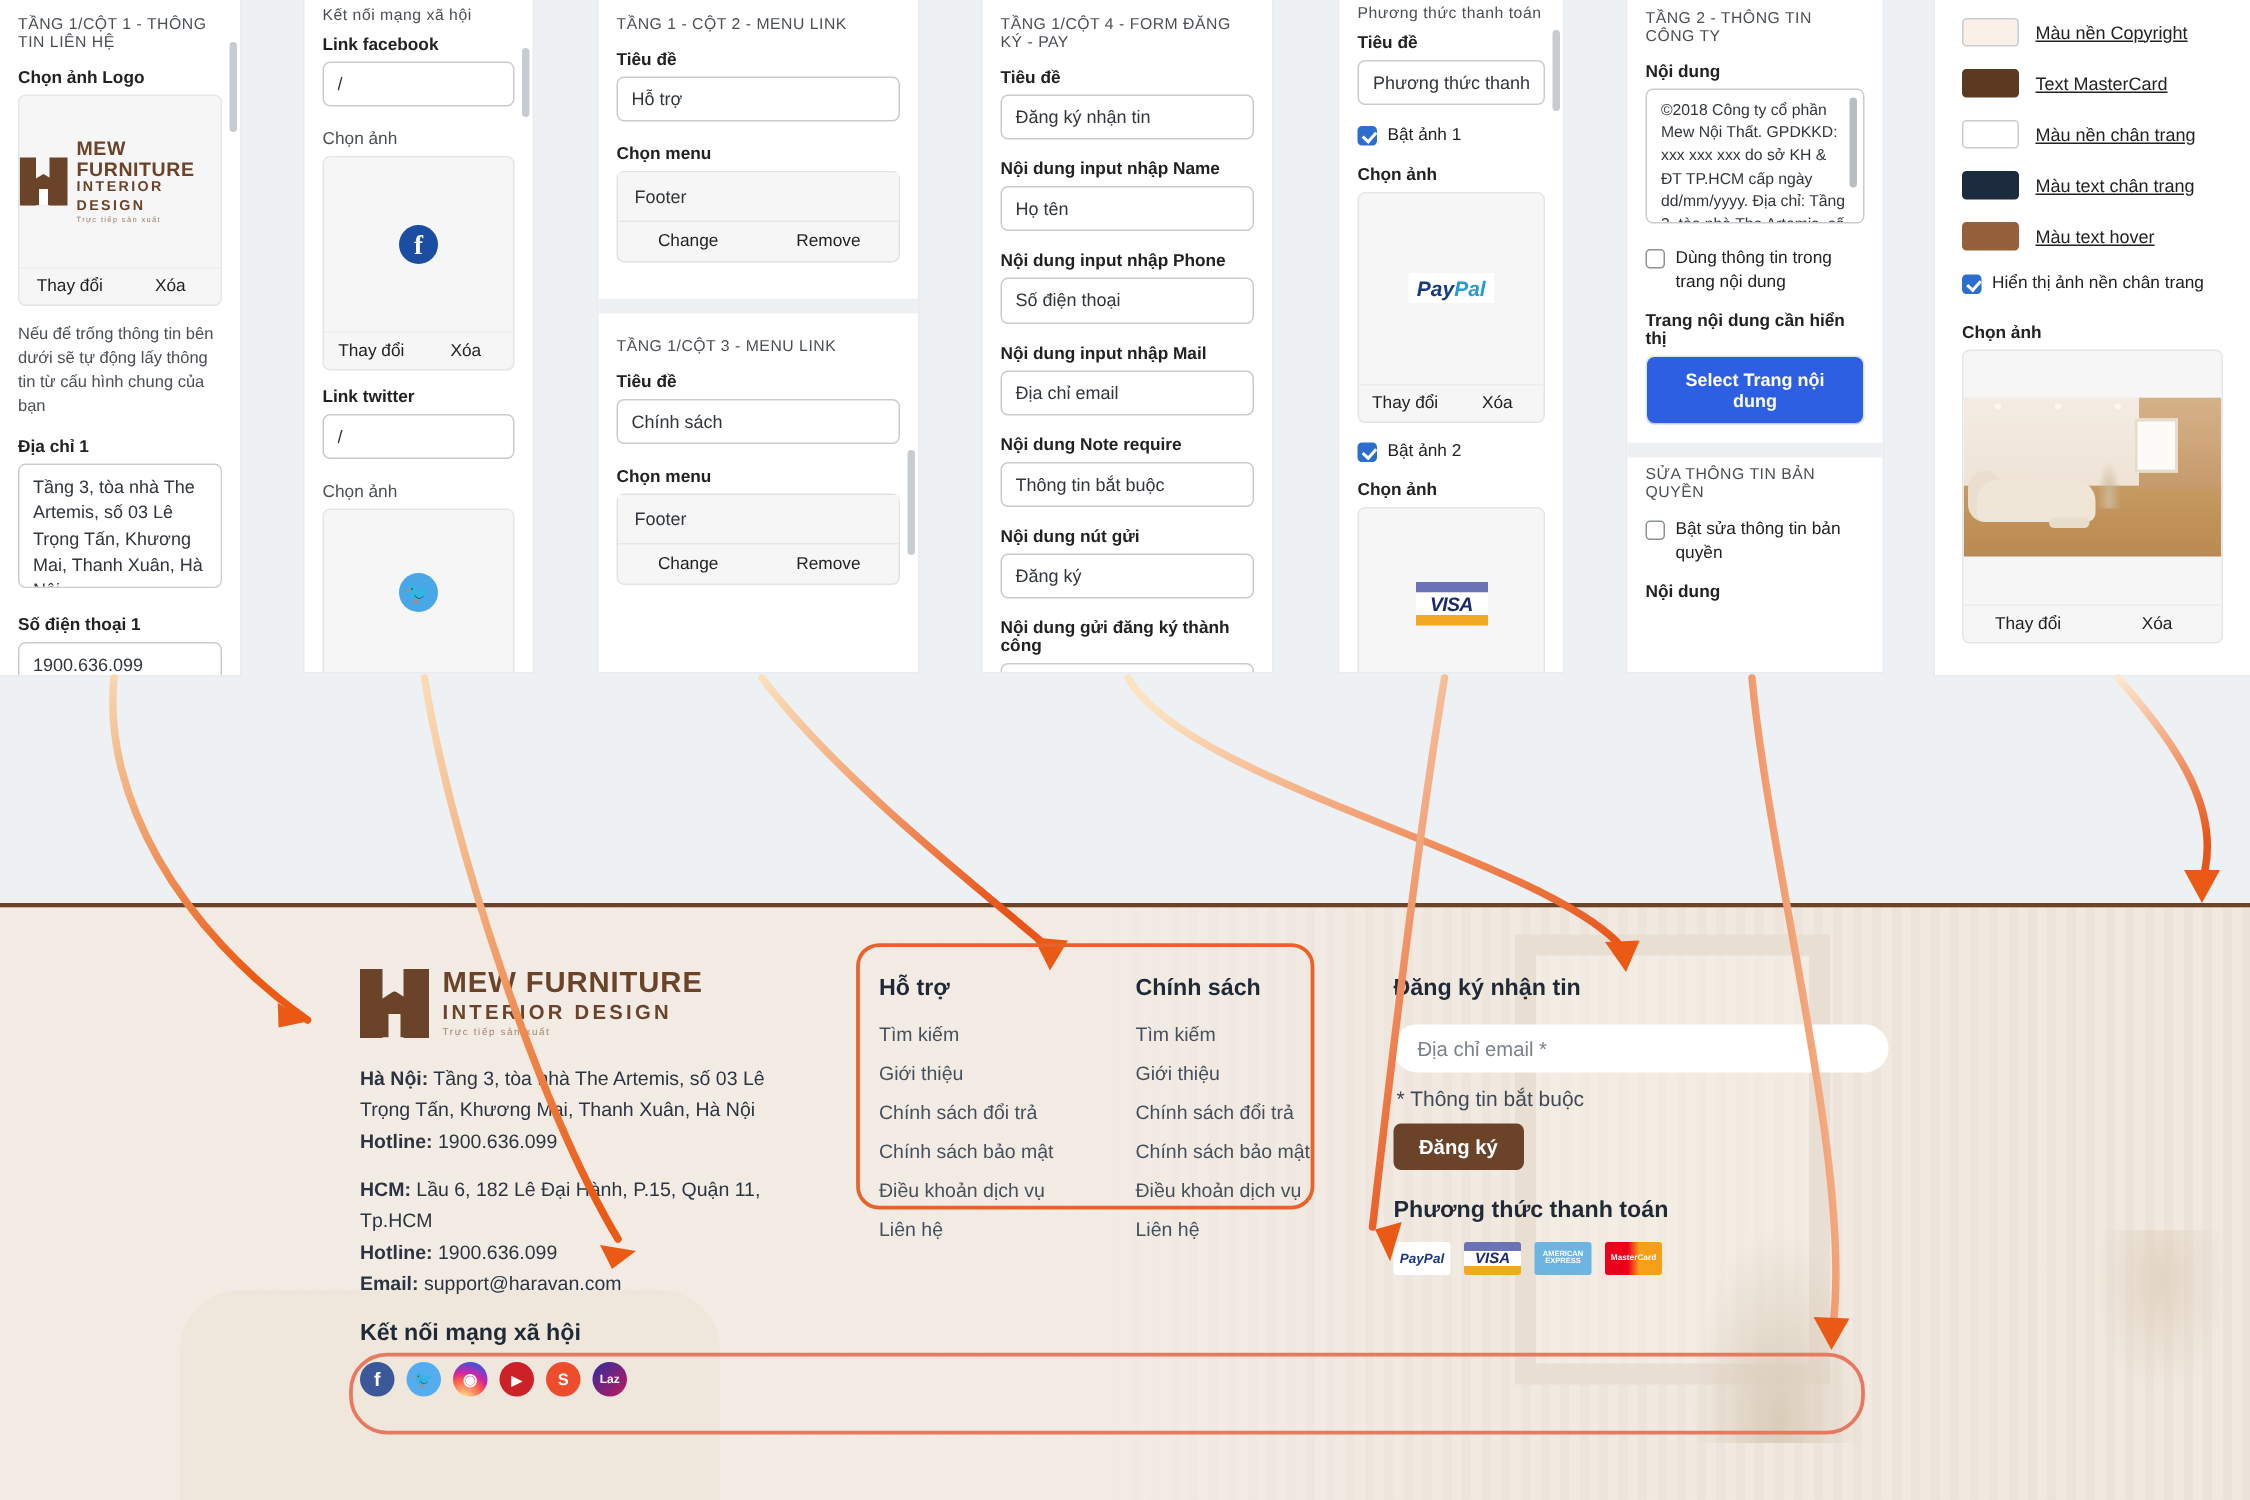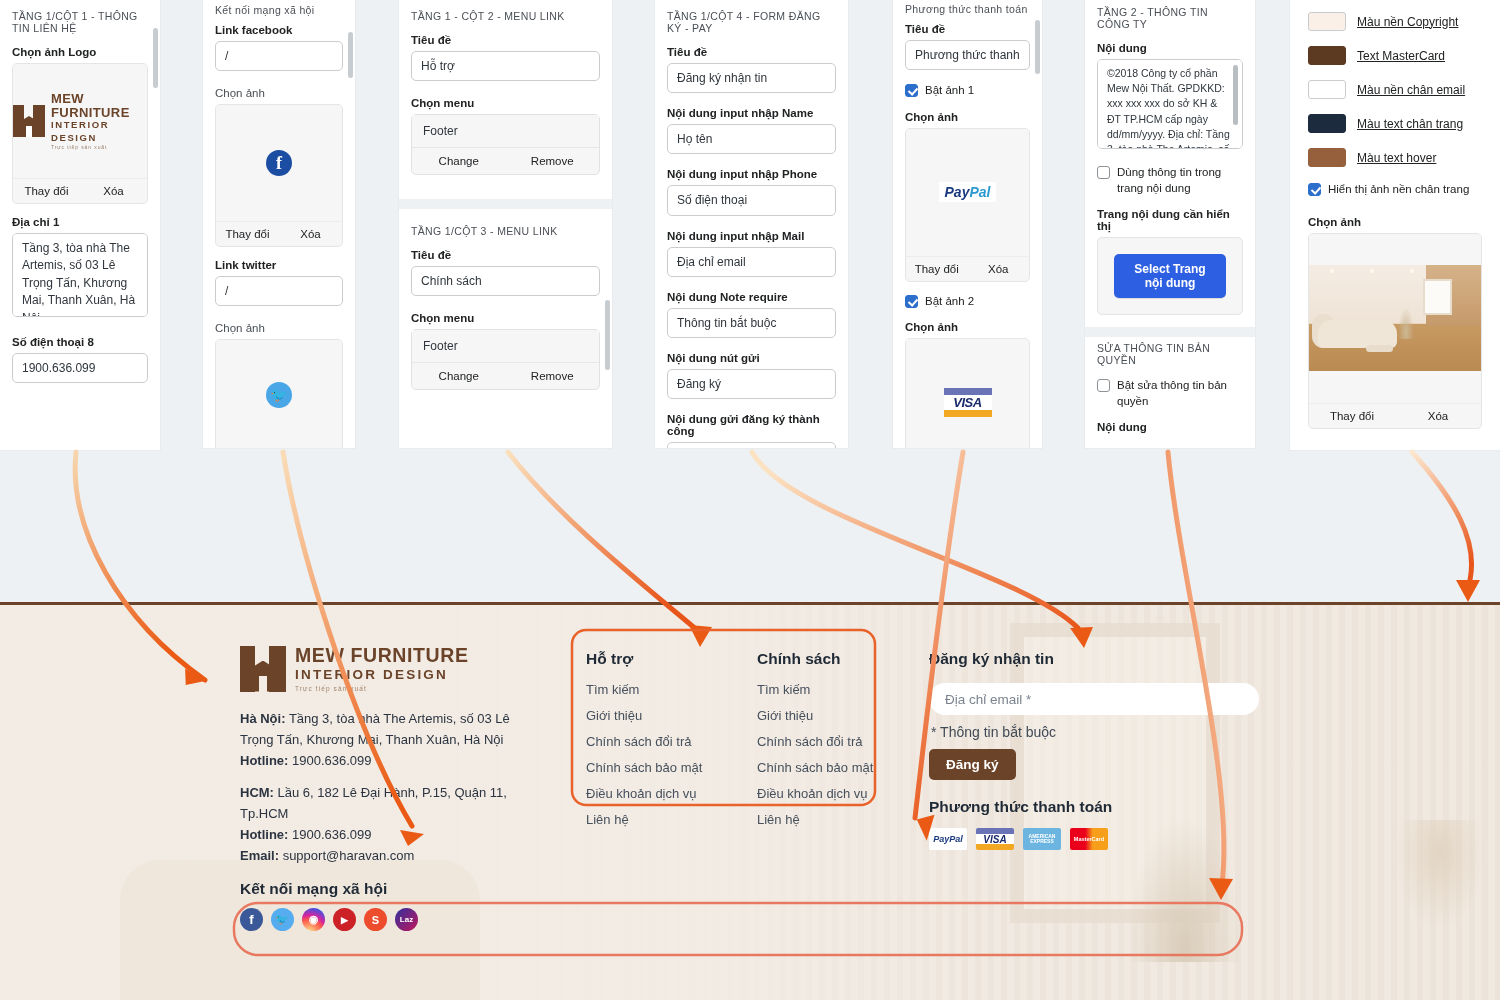--- a/index.html
+++ b/index.html
@@ -63,21 +63,21 @@
   .menubox .acts div { flex:1; text-align:center; font-size:11.5px; padding:7px 0; color:#202223; cursor:pointer;}
 
   
   .cbrow { display:flex; align-items:flex-start; gap:7px; margin-bottom:12px; }
   .cb { width:13px; height:13px; border:1px solid #8c9196; border-radius:3px; background:#fff; flex:0 0 auto; margin-top:1px;}
   .cb.on { background:#2c6ecb; border-color:#2c6ecb; position:relative; }
   .cb.on:after{ content:""; position:absolute; left:4px; top:1px; width:4px; height:7px;
      border:solid #fff; border-width:0 2px 2px 0; transform:rotate(42deg); }
   .cbrow span { font-size:11.5px; color:#202223; line-height:1.35; }
 
-  .selbtn-wrap { border:1px solid #e3e5e7; border-radius:5px; background:#f6f6f7; padding:16px; text-align:center; }
+  .selbtn-wrap { border:1px solid #e3e5e7; border-radius:5px; background:#f6f6f7; text-align:center; }
   .selbtn { display:inline-block; background:#2d5fe3; color:#fff; font-weight:700; font-size:12px;
             padding:8px 15px; border-radius:5px; cursor:pointer; box-shadow:0 1px 0 rgba(0,0,0,.1);}
 
   
   .swrow { display:flex; align-items:center; gap:11px; margin-bottom:15px; }
   .sw { width:38px; height:19px; border-radius:3px; border:1px solid #c9cccf; flex:0 0 auto; }
   .swrow span { font-size:12px; color:#202223;text-decoration:underline; }
 
   
   .vscroll { position:absolute; right:2px; width:5px; border-radius:3px; background:#c7ccd1; }
@@ -199,23 +199,24 @@
               <div class="logo-txt2">INTERIOR DESIGN</div>
               <div class="logo-txt3">Trực tiếp sản xuất</div>
             </div>
           </div>
         </div>
         <div class="media-acts">
           <div>Thay đổi</div>
           <div>Xóa</div>
         </div>
       </div>
+      <div class="helptext">Nếu để trống thông tin bên dưới sẽ tự động lấy thông tin từ cấu hình chung của bạn</div>
       <div class="fld-label">Địa chỉ 1</div>
       <textarea class="inp ta" rows="4" style="">Tầng 3, tòa nhà The Artemis, số 03 Lê Trọng Tấn, Khương Mai, Thanh Xuân, Hà Nội</textarea>
-      <div class="fld-label">Số điện thoại 8</div>
+      <div class="fld-label">Số điện thoại 1</div>
       <input class="inp" value="1900.636.099" style="">
       
       
     </div>
     <div class="vscroll" style="top:28px;height:60px;"></div>
   </div>
 
   <div class="panel" style="left:203px;width:152px;height:448px;">
     <div class="panel-inner" style="padding-top:4px;">
       <div class="sect-title" style="margin-bottom:8px;text-transform:none;">Kết nối mạng xã hội</div>
@@ -370,21 +371,21 @@
       <div class="swrow">
         <div class="sw" style="background:#FBF0E8;"></div>
         <span>Màu nền Copyright</span>
       </div>
       <div class="swrow">
         <div class="sw" style="background:#5C3A21;border-color:#5C3A21;"></div>
         <span>Text MasterCard</span>
       </div>
       <div class="swrow">
         <div class="sw" style="background:#FFFFFF;"></div>
-        <span>Màu nền chân email</span>
+        <span>Màu nền chân trang</span>
       </div>
       <div class="swrow">
         <div class="sw" style="background:#1D2B3E;border-color:#1D2B3E;"></div>
         <span>Màu text chân trang</span>
       </div>
       <div class="swrow">
         <div class="sw" style="background:#96603C;border-color:#96603C;"></div>
         <span>Màu text hover</span>
       </div>
       <div class="cbrow" style="margin-bottom:18px;">

